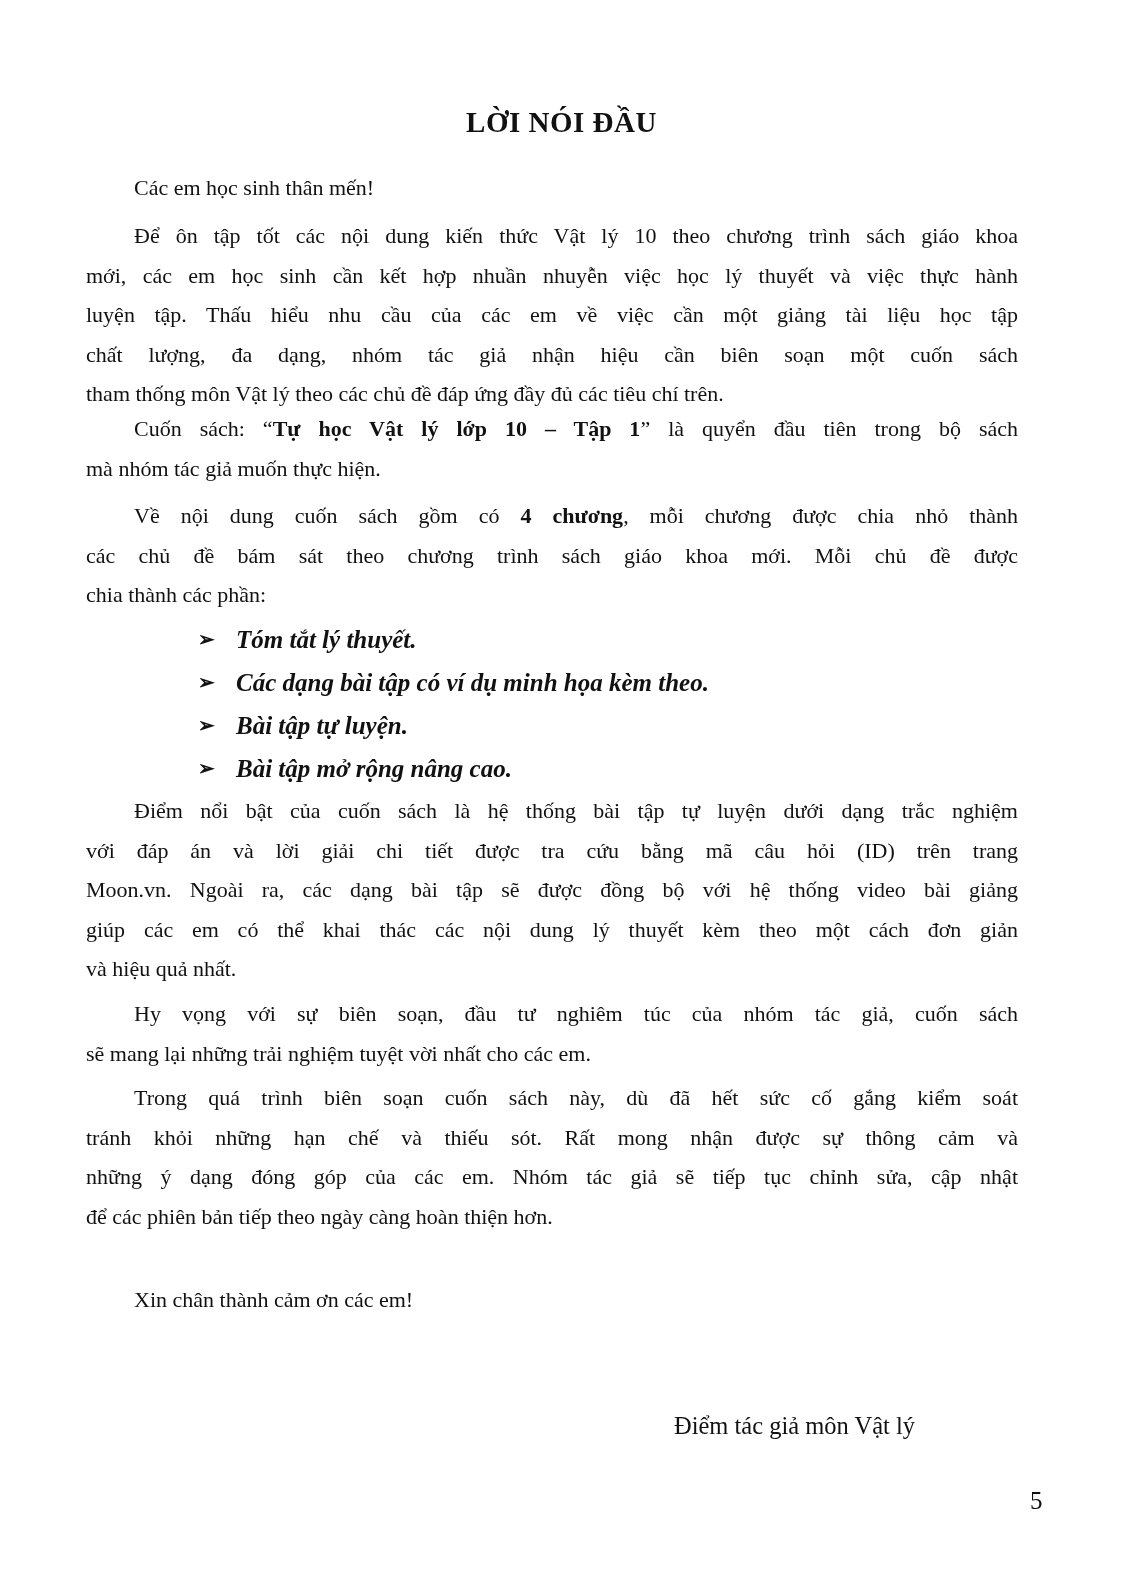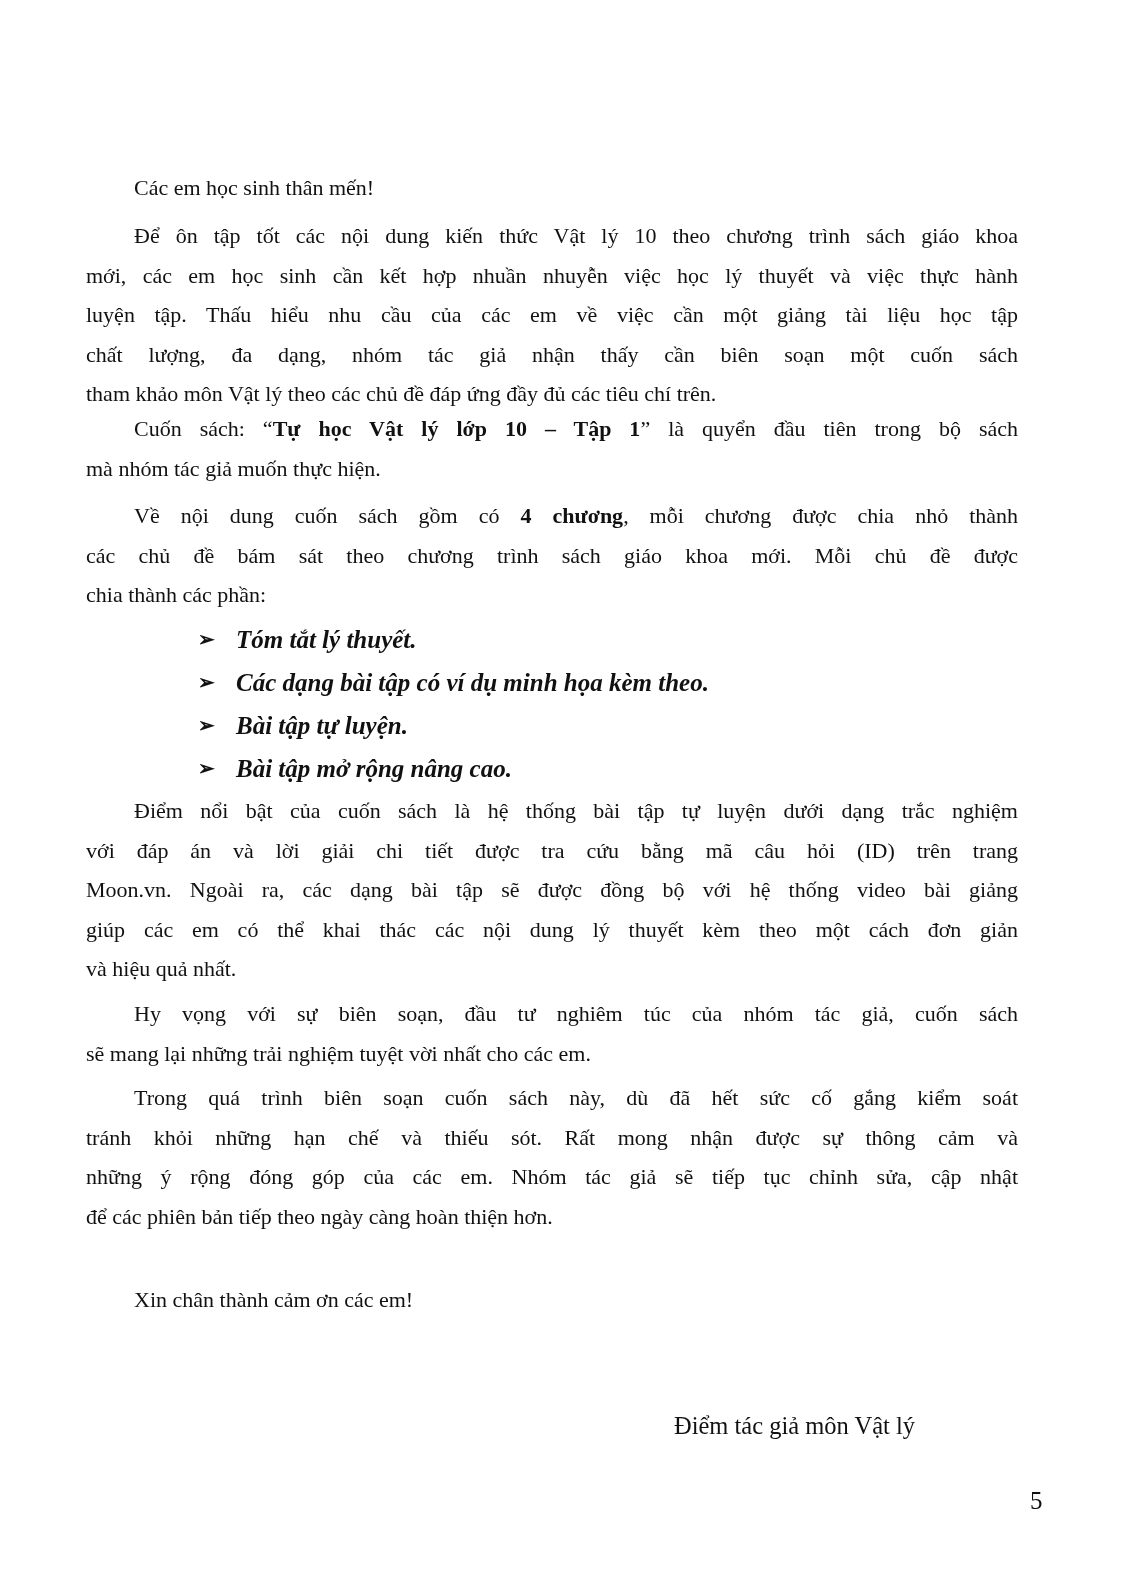--- a/index.html
+++ b/index.html
@@ -79,31 +79,32 @@
       font-family: "Liberation Serif", "DejaVu Serif", serif;
       font-size: 25px;
     }
     b { font-weight: bold; }
   </style>
 </head>
 <body>
 
 <div class="page">
 
+  <div class="title">LỜI NÓI ĐẦU</div>
 
   <div class="text-block" style="top:168px;">
     <div class="line indent last">Các em học sinh thân mến!</div>
   </div>
 
   <div class="text-block" style="top:216px;">
     <div class="line indent">Để ôn tập tốt các nội dung kiến thức Vật lý 10 theo chương trình sách giáo khoa</div>
     <div class="line">mới, các em học sinh cần kết hợp nhuần nhuyễn việc học lý thuyết và việc thực hành</div>
     <div class="line">luyện tập. Thấu hiểu nhu cầu của các em về việc cần một giảng tài liệu học tập</div>
-    <div class="line">chất lượng, đa dạng, nhóm tác giả nhận thấy cần biên soạn một cuốn sách</div>
-    <div class="line last">tham khảo môn Vật lý theo các chủ đề đáp ứng đầy đủ các tiêu chí trên.</div>
+    <div class="line">chất lượng, đa dạng, nhóm tác giả nhận hiệu cần biên soạn một cuốn sách</div>
+    <div class="line last">tham thống môn Vật lý theo các chủ đề đáp ứng đầy đủ các tiêu chí trên.</div>
   </div>
 
   <div class="text-block" style="top:409px;">
     <div class="line indent"><span>Cuốn sách: “</span><b>Tự học Vật lý lớp 10 – Tập 1</b><span>” là quyển đầu tiên trong bộ sách</span></div>
     <div class="line last">mà nhóm tác giả muốn thực hiện.</div>
   </div>
 
   <div class="text-block" style="top:496px;">
     <div class="line indent"><span>Về nội dung cuốn sách gồm có </span><b>4 chương</b><span>, mỗi chương được chia nhỏ thành</span></div>
     <div class="line">các chủ đề bám sát theo chương trình sách giáo khoa mới. Mỗi chủ đề được</div>
@@ -138,21 +139,21 @@
   </div>
 
   <div class="text-block" style="top:994px;">
     <div class="line indent">Hy vọng với sự biên soạn, đầu tư nghiêm túc của nhóm tác giả, cuốn sách</div>
     <div class="line last">sẽ mang lại những trải nghiệm tuyệt vời nhất cho các em.</div>
   </div>
 
   <div class="text-block" style="top:1078px;">
     <div class="line indent">Trong quá trình biên soạn cuốn sách này, dù đã hết sức cố gắng kiểm soát</div>
     <div class="line">tránh khỏi những hạn chế và thiếu sót. Rất mong nhận được sự thông cảm và</div>
-    <div class="line">những ý rộng đóng góp của các em. Nhóm tác giả sẽ tiếp tục chỉnh sửa, cập nhật</div>
+    <div class="line">những ý dạng đóng góp của các em. Nhóm tác giả sẽ tiếp tục chỉnh sửa, cập nhật</div>
     <div class="line last">để các phiên bản tiếp theo ngày càng hoàn thiện hơn.</div>
   </div>
 
   <div class="text-block" style="top:1280px;">
     <div class="line indent last">Xin chân thành cảm ơn các em!</div>
   </div>
 
   <div class="signature">Điểm tác giả môn Vật lý</div>
 
   <div class="page-number">5</div>

